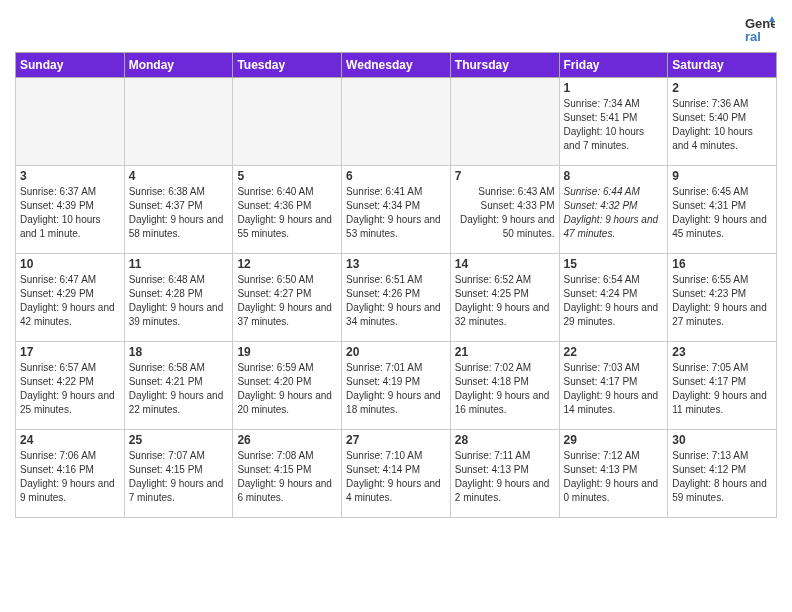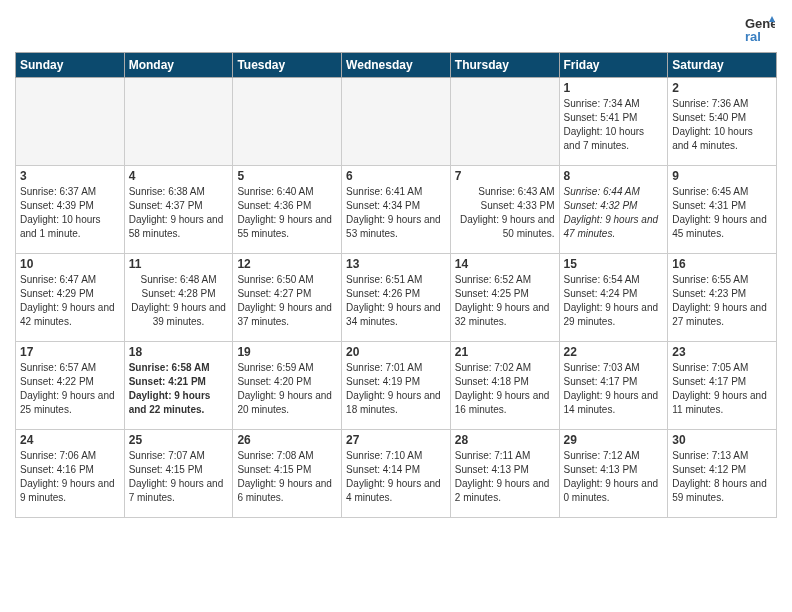--- a/index.html
+++ b/index.html
@@ -53,21 +53,21 @@
     .location {
       font-size: 14px;
       color: #555;
     }
     .calendar {
       width: 100%;
       border-collapse: collapse;
       table-layout: fixed;
     }
     .calendar th {
-      background: #0c4a6e;
+      background: #6d28d9;
       color: #fff;
       font-size: 12px;
       font-weight: bold;
       padding: 5px 4px;
       text-align: left;
       border: 1px solid #aaa;
     }
     .calendar td {
       border: 1px solid #ccc;
       vertical-align: top;
@@ -193,21 +193,21 @@
         </tr>
         <tr>
           <td>
             <span class="day-num">10</span>
             <div class="day-info" style="white-space: pre-line;">Sunrise: 6:47 AM
 Sunset: 4:29 PM
 Daylight: 9 hours and 42 minutes.</div>
           </td>
           <td>
             <span class="day-num">11</span>
-            <div class="day-info" style="white-space: pre-line; text-align: center;">Sunrise: 6:48 AM
+            <div class="day-info" style="white-space: pre-line;">Sunrise: 6:48 AM
 Sunset: 4:28 PM
 Daylight: 9 hours and 39 minutes.</div>
           </td>
           <td>
             <span class="day-num">12</span>
             <div class="day-info" style="white-space: pre-line;">Sunrise: 6:50 AM
 Sunset: 4:27 PM
 Daylight: 9 hours and 37 minutes.</div>
           </td>
           <td>
@@ -237,21 +237,21 @@
         </tr>
         <tr>
           <td>
             <span class="day-num">17</span>
             <div class="day-info" style="white-space: pre-line;">Sunrise: 6:57 AM
 Sunset: 4:22 PM
 Daylight: 9 hours and 25 minutes.</div>
           </td>
           <td>
             <span class="day-num">18</span>
-            <div class="day-info" style="white-space: pre-line; font-weight: bold;">Sunrise: 6:58 AM
+            <div class="day-info" style="white-space: pre-line;">Sunrise: 6:58 AM
 Sunset: 4:21 PM
 Daylight: 9 hours and 22 minutes.</div>
           </td>
           <td>
             <span class="day-num">19</span>
             <div class="day-info" style="white-space: pre-line;">Sunrise: 6:59 AM
 Sunset: 4:20 PM
 Daylight: 9 hours and 20 minutes.</div>
           </td>
           <td>

